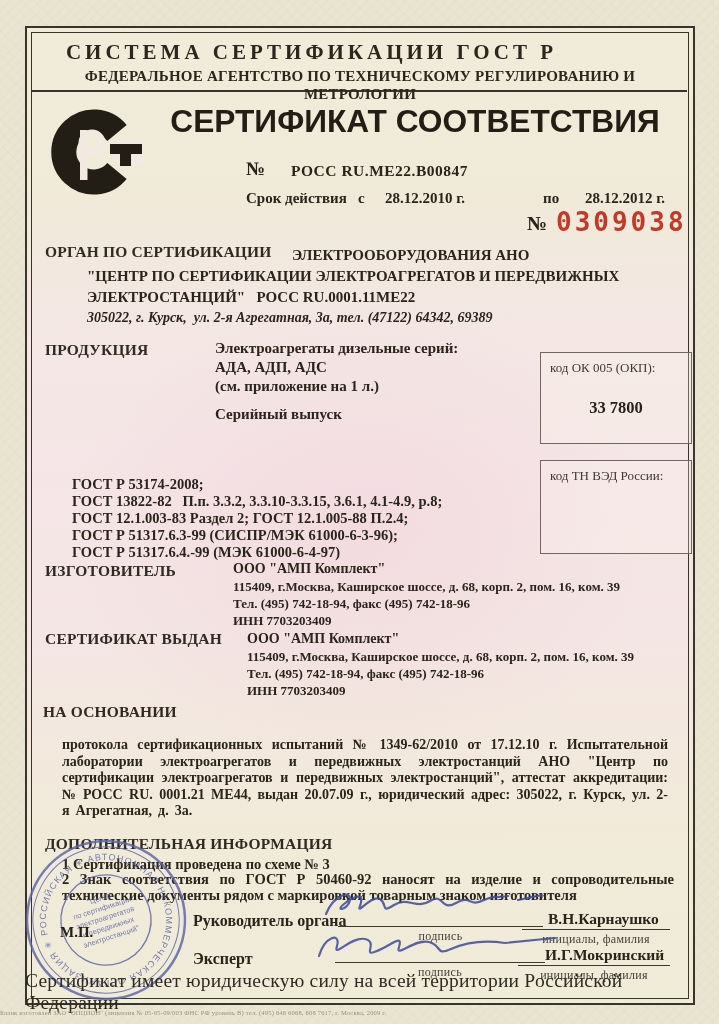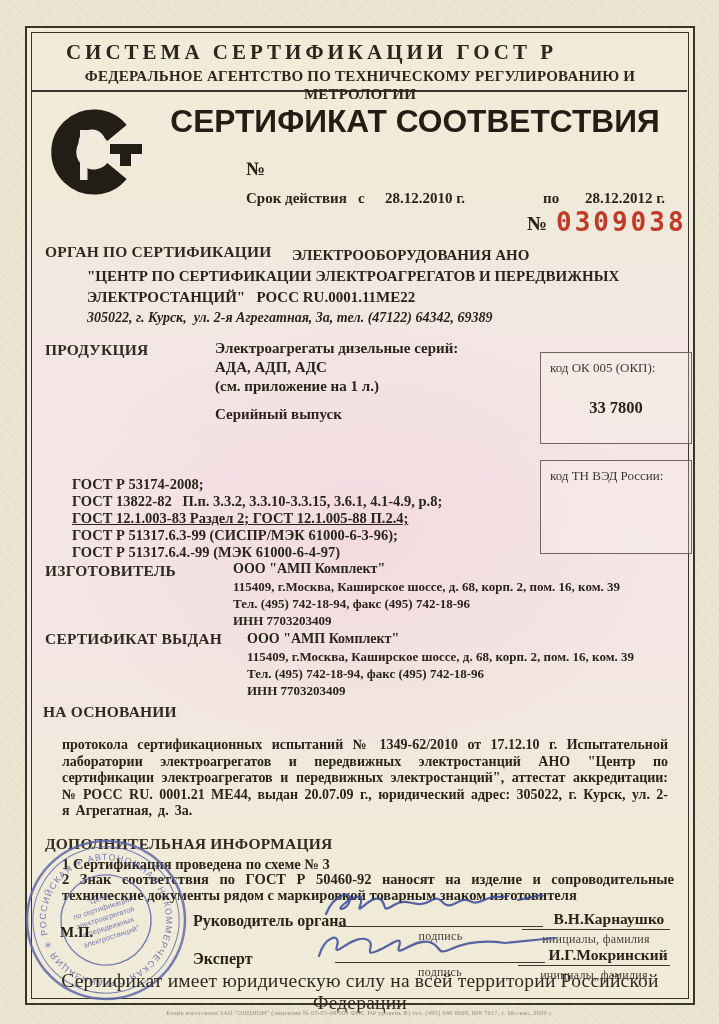--- a/index.html
+++ b/index.html
@@ -12,21 +12,21 @@
   }
   .sheet{
     position:relative;width:719px;height:1024px;
     background:
       repeating-linear-gradient(135deg, rgba(140,125,90,0.025) 0 2px, rgba(0,0,0,0) 2px 7px),
       repeating-linear-gradient(45deg, rgba(140,125,90,0.02) 0 2px, rgba(0,0,0,0) 2px 9px),
       #eae5d1;
   }
   .abs{position:absolute;}
   .pre{white-space:pre;}
-  .center{text-align:center;}
+  .center{text-align:left;}
   .jus{text-align:justify;}
   .frame-outer{
     left:25px;top:26px;width:666px;height:975px;
     border:2.5px solid #39352a;
     background:
       radial-gradient(ellipse 420px 330px at 50% 52%, rgba(226,150,180,0.13), rgba(226,150,180,0) 70%),
       linear-gradient(180deg,#f1ecd9 0%,#f0ead8 16%,#f3e7e3 29%,#f5e5e7 46%,#f4e6e4 63%,#f1ead9 82%,#efecd8 100%);
   }
   .frame-inner{
     left:31px;top:32px;width:656px;height:965px;
@@ -70,20 +70,21 @@
     <svg width="96" height="90" viewBox="0 0 96 90">
       <path d="M 67 27 A 30 30 0 1 0 67 65" fill="none" stroke="#221e15" stroke-width="25"></path>
       <rect x="64" y="34" width="30" height="24" fill="#f2e9e0"></rect>
       <path d="M 60 38 H 92 V 48 H 81 V 60 H 70 V 48 H 60 Z" fill="#221e15"></path>
       <rect x="30" y="24" width="7.5" height="50" fill="#f2e9e0"></rect>
       <circle cx="42" cy="37" r="10" fill="none" stroke="#f2e9e0" stroke-width="7"></circle>
     </svg>
   </div>
 
   <div class="abs txt" style="left:246px;top:158px;font-size:19px;">№</div>
+  <div class="abs txt" style="left:291px;top:162px;font-size:15.5px;letter-spacing:0.5px;">РОСС RU.ME22.B00847</div>
 
   <div class="abs txt pre" style="left:246px;top:190px;font-size:15px;">Срок действия   с</div>
   <div class="abs txt" style="left:385px;top:190px;font-size:15px;">28.12.2010 г.</div>
   <div class="abs txt" style="left:543px;top:190px;font-size:15px;">по</div>
   <div class="abs txt" style="left:585px;top:190px;font-size:15px;">28.12.2012 г.</div>
 
   <div class="abs txt" style="left:527px;top:212px;font-size:20px;">№</div>
   <div class="abs serial" style="left:556px;top:207px;">0309038</div>
 
   <div class="abs lbl" style="left:45px;top:243px;">ОРГАН ПО СЕРТИФИКАЦИИ</div>
@@ -101,21 +102,21 @@
   <div class="abs code-box" style="left:540px;top:352px;width:150px;height:90px;">
     <div class="cap">код ОК 005 (ОКП):</div>
     <div class="code-val" style="margin-top:22px;">33 7800</div>
   </div>
 
   <div class="abs code-box" style="left:540px;top:460px;width:150px;height:92px;">
     <div class="cap">код ТН ВЭД России:</div>
   </div>
   <div class="abs txt" style="left:72px;top:476px;font-size:14.5px;">ГОСТ Р 53174-2008;</div>
   <div class="abs txt pre" style="left:72px;top:493px;font-size:14.5px;">ГОСТ 13822-82   П.п. 3.3.2, 3.3.10-3.3.15, 3.6.1, 4.1-4.9, р.8;</div>
-  <div class="abs txt" style="left:72px;top:510px;font-size:14.5px;text-decoration:underline;">ГОСТ 12.1.003-83 Раздел 2; ГОСТ 12.1.005-88 П.2.4;</div>
+  <div class="abs txt" style="left:72px;top:510px;font-size:14.5px;">ГОСТ 12.1.003-83 Раздел 2; ГОСТ 12.1.005-88 П.2.4;</div>
   <div class="abs txt" style="left:72px;top:527px;font-size:14.5px;">ГОСТ Р 51317.6.3-99 (СИСПР/МЭК 61000-6-3-96);</div>
   <div class="abs txt" style="left:72px;top:544px;font-size:14.5px;">ГОСТ Р 51317.6.4.-99 (МЭК 61000-6-4-97)</div>
 
   <div class="abs lbl" style="left:45px;top:562px;">ИЗГОТОВИТЕЛЬ</div>
   <div class="abs txt" style="left:233px;top:561px;font-size:14px;">ООО "АМП Комплект"</div>
   <div class="abs txt" style="left:233px;top:579px;font-size:13px;">115409, г.Москва, Каширское шоссе, д. 68, корп. 2, пом. 16, ком. 39</div>
   <div class="abs txt" style="left:233px;top:596px;font-size:13px;">Тел. (495) 742-18-94, факс (495) 742-18-96</div>
   <div class="abs txt" style="left:233px;top:613px;font-size:13px;">ИНН 7703203409</div>
 
   <div class="abs lbl" style="left:45px;top:630px;">СЕРТИФИКАТ ВЫДАН</div>

